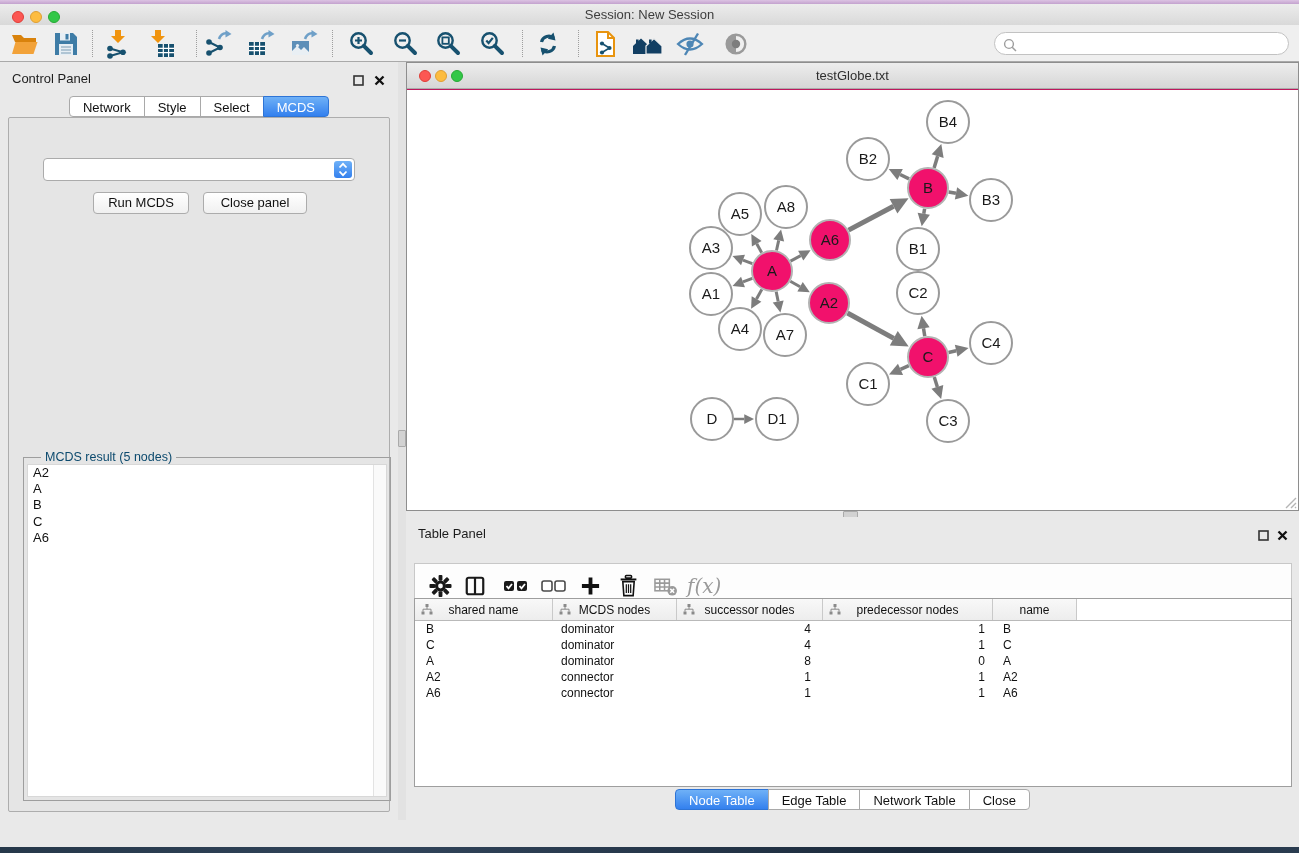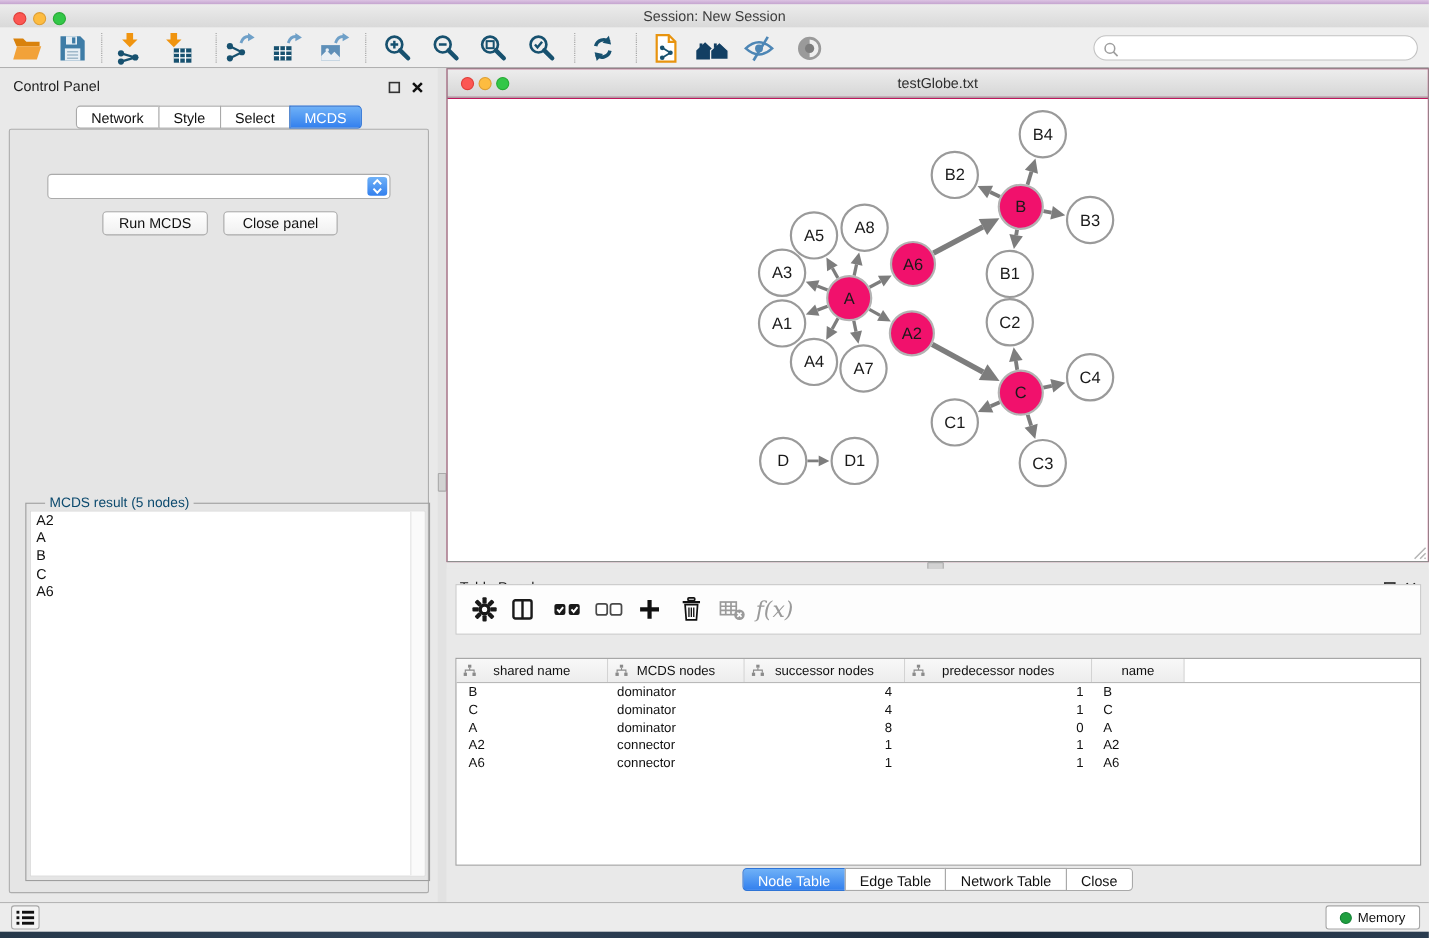--- a/index.html
+++ b/index.html
@@ -73,21 +73,21 @@
     border:1px solid #8e8e8e; background:#be185d; }
   .nw-titlebar { position:absolute; left:0; top:0; right:0; height:26px;
     background:linear-gradient(#ededed,#d6d6d6); border-bottom:1px solid #acacac; }
   .nw-titlebar .title { position:absolute; left:0; right:0; top:0; line-height:26px;
     text-align:center; font-size:13px; color:#2e2e2e; }
   .nw-canvas { position:absolute; left:0; right:0; top:27px; bottom:0; background:#fff; }
   .resize-grip { position:absolute; right:1px; bottom:1px; }
 
   
   .tpanel { position:absolute; left:406px; top:517px; width:893px; height:303px; background:#e9e9e9; }
-  .tp-toolbar { position:absolute; left:8px; right:7px; top:14px; height:46px;
+  .tp-toolbar { position:absolute; left:8px; right:7px; top:46px; height:46px;
     background:#fdfdfd; border:1px solid #c8c8c8; }
   .tpi { position:absolute; top:50%; transform:translateY(-50%); display:flex; align-items:center; }
   .fx { font-family:"DejaVu Serif", serif; font-style:italic; font-size:20px; color:#9a9a9a; }
   .tp-table { position:absolute; left:8px; right:7px; top:81px; bottom:33px;
     background:#fff; border:1px solid #9e9e9e; overflow:hidden; }
   .thead { display:grid; grid-template-columns:138px 124px 146px 170px 84px 1fr; height:22px;
     border-bottom:1px solid #b9b9b9; }
   .th { position:relative; display:flex; align-items:center; justify-content:center;
     font-size:12px; color:#111; background:linear-gradient(#f8f8f8,#ededed);
     border-right:1px solid #c9c9c9; }
@@ -673,31 +673,15 @@
     </div>
 
     <div class="tp-tabs">
         <span class="seg seg-sel">Node Table</span>
         <span class="seg">Edge Table</span>
         <span class="seg">Network Table</span>
         <span class="seg">Close</span>
       </div>
   </div>
 
-  <div class="statusbar">
-    <span class="sb-list">
-      <svg width="18" height="15" viewBox="0 0 18 15" fill="#111">
-        <rect x="1" y="1" width="2.6" height="2.6"></rect>
-          <rect x="6" y="1" width="11" height="2.6"></rect>
-        <rect x="1" y="6" width="2.6" height="2.6"></rect>
-          <rect x="6" y="6" width="11" height="2.6"></rect>
-        <rect x="1" y="11" width="2.6" height="2.6"></rect>
-          <rect x="6" y="11" width="11" height="2.6"></rect>
-      </svg>
-    </span>
-    <span class="sb-mem">
-      <span class="memdot"></span>
-      <span>Memory</span>
-    </span>
-  </div>
   <div class="bottom-strip"></div>
 
 </div>
 
 </body></html>

